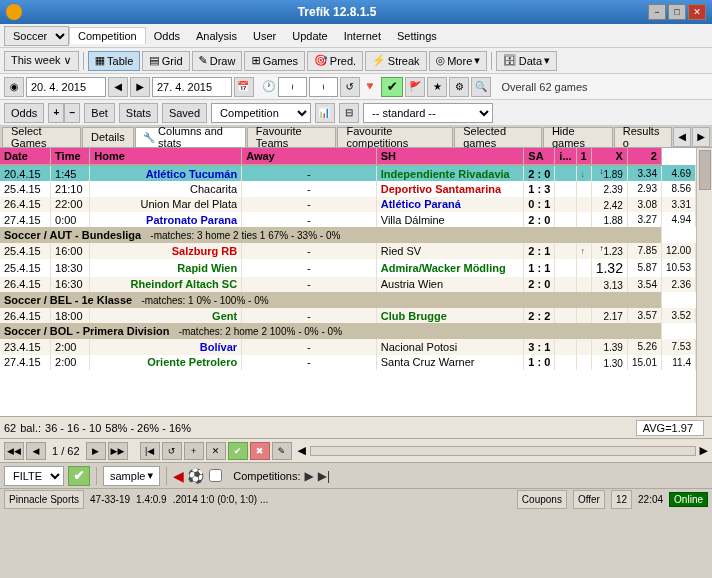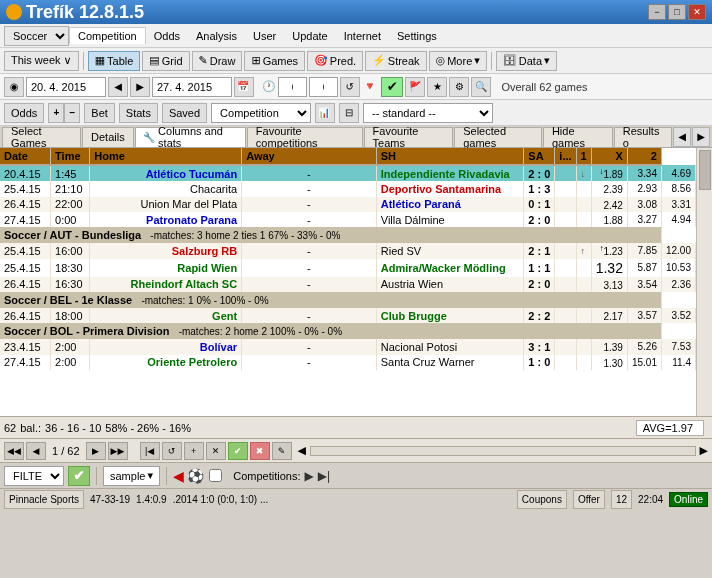--- a/index.html
+++ b/index.html
@@ -1,21 +1,21 @@
 <!DOCTYPE html>
 <html><head>
   <meta charset="utf-8">
   <style>
     * { box-sizing: border-box; margin: 0; padding: 0; }
     body { font-family: 'Segoe UI', Tahoma, Arial, sans-serif; font-size: 11px; background: #d4d0c8; width: 712px; height: 578px; overflow: hidden; }
 
     
     .title-bar { background: linear-gradient(to bottom, #4a90d9, #2a6ab0); color: white; display: flex; align-items: center; justify-content: space-between; padding: 2px 6px; height: 24px; }
     .title-bar-icon { width: 16px; height: 16px; background: #f0a000; border-radius: 50%; display: inline-block; margin-right: 4px; }
-    .title-bar-title { flex: 1; text-align: left; font-size: 18px; font-weight: bold; }
+    .title-bar-title { flex: 1; text-align: center; font-size: 12px; font-weight: bold; }
     .title-bar-controls { display: flex; gap: 2px; }
     .title-btn { width: 18px; height: 16px; background: #c0c0c0; border: 1px solid #808080; font-size: 9px; display: flex; align-items: center; justify-content: center; cursor: pointer; color: black; }
     .title-btn.close { background: #c0392b; color: white; }
 
     
     .menu-bar { background: #f0f0f0; display: flex; align-items: center; border-bottom: 1px solid #ccc; height: 24px; padding: 0 4px; }
     .menu-item { padding: 2px 8px; font-size: 11px; cursor: pointer; white-space: nowrap; }
     .menu-item.active { background: white; border: 1px solid #ccc; border-bottom: none; }
 
     
@@ -42,21 +42,21 @@
 
     
     .tab-bar { background: #d4d0c8; display: flex; align-items: center; border-bottom: 1px solid #aaa; height: 22px; padding: 0 2px; gap: 1px; }
     .tab { padding: 2px 8px; font-size: 11px; cursor: pointer; background: #e8e4dc; border: 1px solid #b0aca4; border-bottom: none; height: 20px; display: flex; align-items: center; }
     .tab.active { background: white; }
     .tab-icon { font-size: 10px; margin-right: 2px; color: #555; }
 
     
     .table-wrapper { overflow: hidden; height: calc(578px - 24px - 24px - 26px - 26px - 26px - 22px - 26px - 28px - 24px - 22px); background: white; position: relative; }
     .data-table { width: 100%; border-collapse: collapse; font-size: 11px; }
-    .data-table th { background: #a16207; padding: 2px 4px; text-align: left; border-right: 1px solid #c0b8a8; border-bottom: 2px solid #b0a898; white-space: nowrap; font-weight: bold; position: sticky; top: 0; z-index: 1; }
+    .data-table th { background: #ec4899; padding: 2px 4px; text-align: left; border-right: 1px solid #c0b8a8; border-bottom: 2px solid #b0a898; white-space: nowrap; font-weight: bold; position: sticky; top: 0; z-index: 1; }
     .data-table td { padding: 1px 4px; border-right: 1px solid #e8e0d0; white-space: nowrap; }
     .group-row { background: #c8c0a8; font-weight: bold; }
     .group-row td { padding: 2px 4px; }
     .highlight-row { background: #70c8c8; }
     .highlight-row td { color: black; }
     .alt-row { background: #f8f4ec; }
     .normal-row { background: white; }
 
     
     .stats-bar { background: #e8e4dc; border-top: 1px solid #b0a898; height: 22px; display: flex; align-items: center; padding: 0 4px; font-size: 11px; }
@@ -195,24 +195,24 @@
     <span>Select Games</span>
   </div>
   <div class="tab">
     <span>Details</span>
   </div>
   <div class="tab active">
     <span class="tab-icon">🔧</span>
     <span>Columns and stats</span>
   </div>
   <div class="tab">
+    <span>Favourite Teams</span>
+  </div>
+  <div class="tab">
     <span>Favourite competitions</span>
-  </div>
-  <div class="tab">
-    <span>Favourite Teams</span>
   </div>
   <div class="tab">
     <span>Selected games</span>
   </div>
   <div class="tab">
     <span>Hide games</span>
   </div>
   <div class="tab">
     <span>Results o</span>
   </div>

